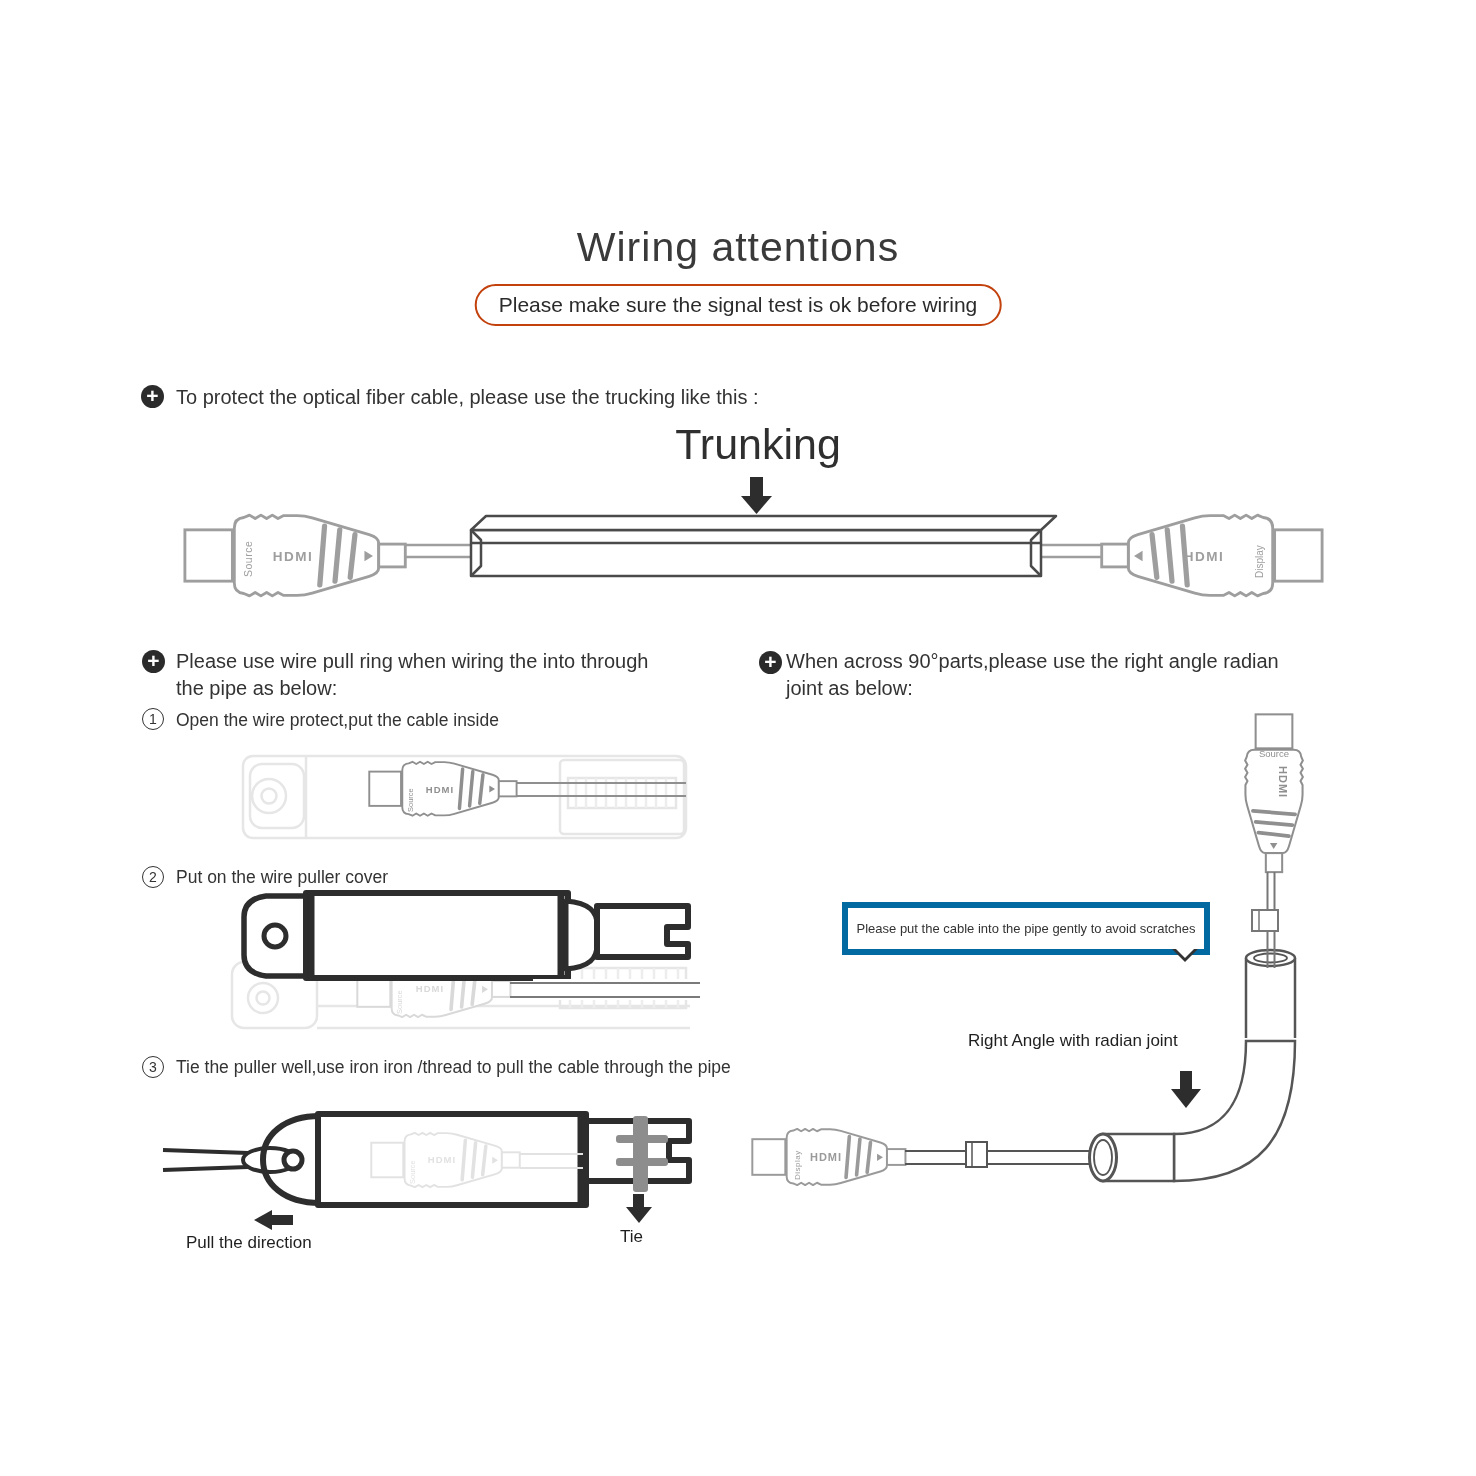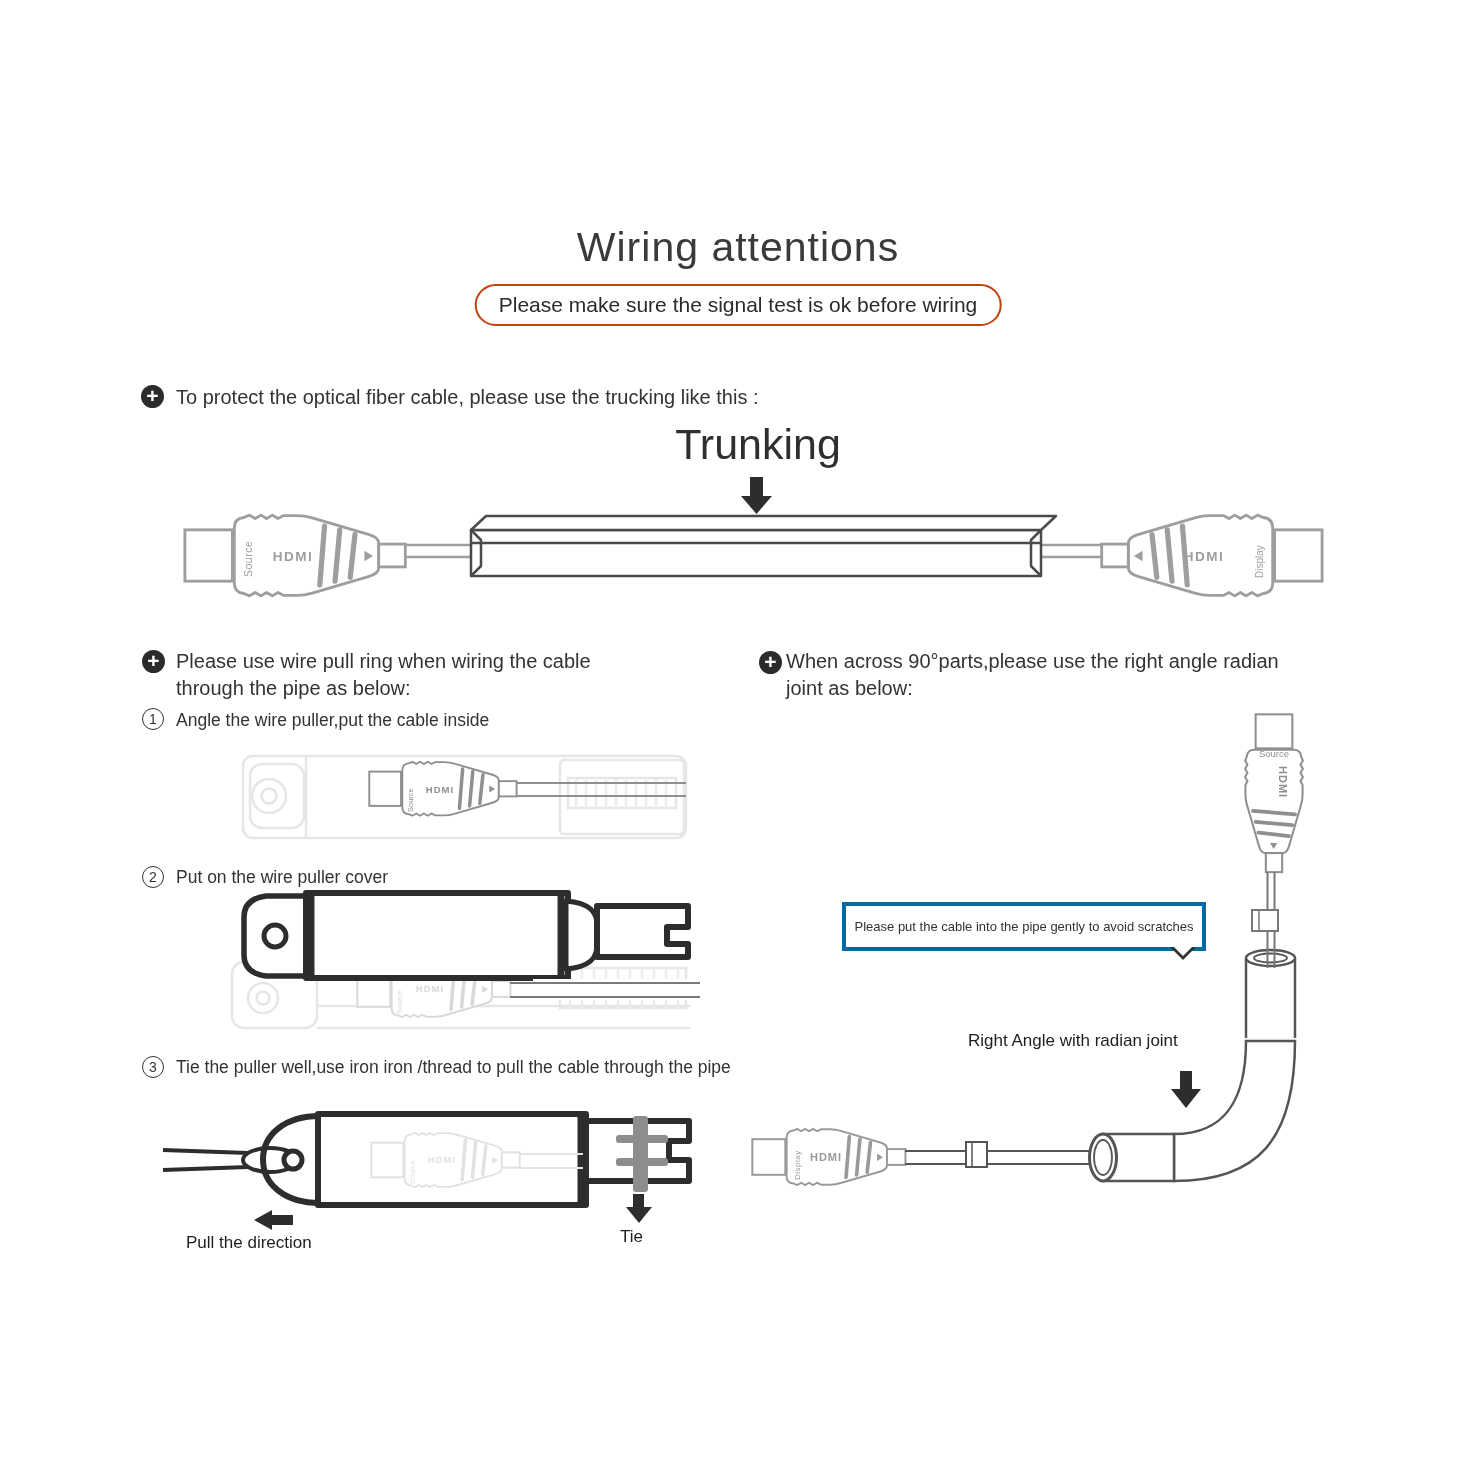--- a/index.html
+++ b/index.html
@@ -12,21 +12,21 @@
   .pill{top:284px;left:50%;transform:translateX(-50%);border:2px solid #c2410c;border-radius:25px;
         padding:7px 22px;font-size:21px;white-space:nowrap;color:#2b2b2b;background:#fff}
   .bullet{width:23px;height:23px;border-radius:50%;background:#2b2b2b;color:#fff;text-align:center;
           line-height:22px;font-size:21px;font-weight:bold}
   .btext{font-size:20px;line-height:27px;color:#333}
   .circ{width:20px;height:20px;border:1.6px solid #333;border-radius:50%;text-align:center;
         line-height:20px;font-size:14px;color:#333;background:#fff}
   .step{font-size:17.5px;color:#333}
   .big{left:20px;top:420px;width:100%;text-align:center;font-size:43px;color:#2f2f2f}
   .lab{font-size:17px;color:#1f1f1f}
-  .callout{left:842px;top:902px;width:356px;height:41px;border:4px solid #0369a1;background:#fff;
+  .callout{left:842px;top:902px;width:356px;height:41px;border:6px solid #0369a1;background:#fff;
            font-size:13px;color:#333;display:flex;align-items:center;justify-content:center;text-align:center}
   .callout::after{content:"";position:absolute;right:6px;bottom:-13px;
                   border:13px solid transparent;border-top-color:#333;border-bottom-width:0}
   .callout::before{content:"";position:absolute;right:10px;bottom:-9px;z-index:1;
                   border:9px solid transparent;border-top-color:#fff;border-bottom-width:0}
   svg{position:absolute;display:block}
   svg text{font-family:"Liberation Sans","DejaVu Sans",sans-serif;fill:currentColor}
 </style>
 </head>
 <body>
@@ -80,24 +80,24 @@
   </g>
 
   <g style="color:#9e9e9e">
     <use href="#conn" transform="translate(1324,508) scale(-0.95,0.95)"></use>
     <text transform="translate(1263,578) rotate(-90)" font-size="10">Display</text>
     <text x="1204" y="561" text-anchor="middle" font-size="13.5" font-weight="bold" letter-spacing="1.5">HDMI</text>
   </g>
 </svg>
 
 <div class="abs bullet" style="left:142px;top:650px">+</div>
-<div class="abs btext" style="left:176px;top:648px;width:475px">Please use wire pull ring when wiring the cable through the pipe as below:</div>
+<div class="abs btext" style="left:176px;top:648px;width:475px">Please use wire pull ring when wiring the into through the pipe as below:</div>
 
 <div class="abs circ" style="left:142px;top:708px">1</div>
-<div class="abs step" style="left:176px;top:710px">Angle the wire puller,put the cable inside</div>
+<div class="abs step" style="left:176px;top:710px">Open the wire protect,put the cable inside</div>
 
 <svg style="left:225px;top:738px" width="475" height="110" viewBox="225 738 475 110">
   <g stroke="#e6e6e6" fill="none" stroke-width="2.5">
     <rect x="243" y="756" width="443" height="82" rx="10"></rect>
     <rect x="250" y="764" width="54" height="64" rx="12"></rect>
     <circle cx="269" cy="796" r="17"></circle>
       <circle cx="269" cy="796" r="7.5"></circle>
     <line x1="306" y1="756" x2="306" y2="838"></line>
     <rect x="560" y="760" width="124" height="74" rx="4"></rect>
     <rect x="568" y="778" width="108" height="30"></rect>

